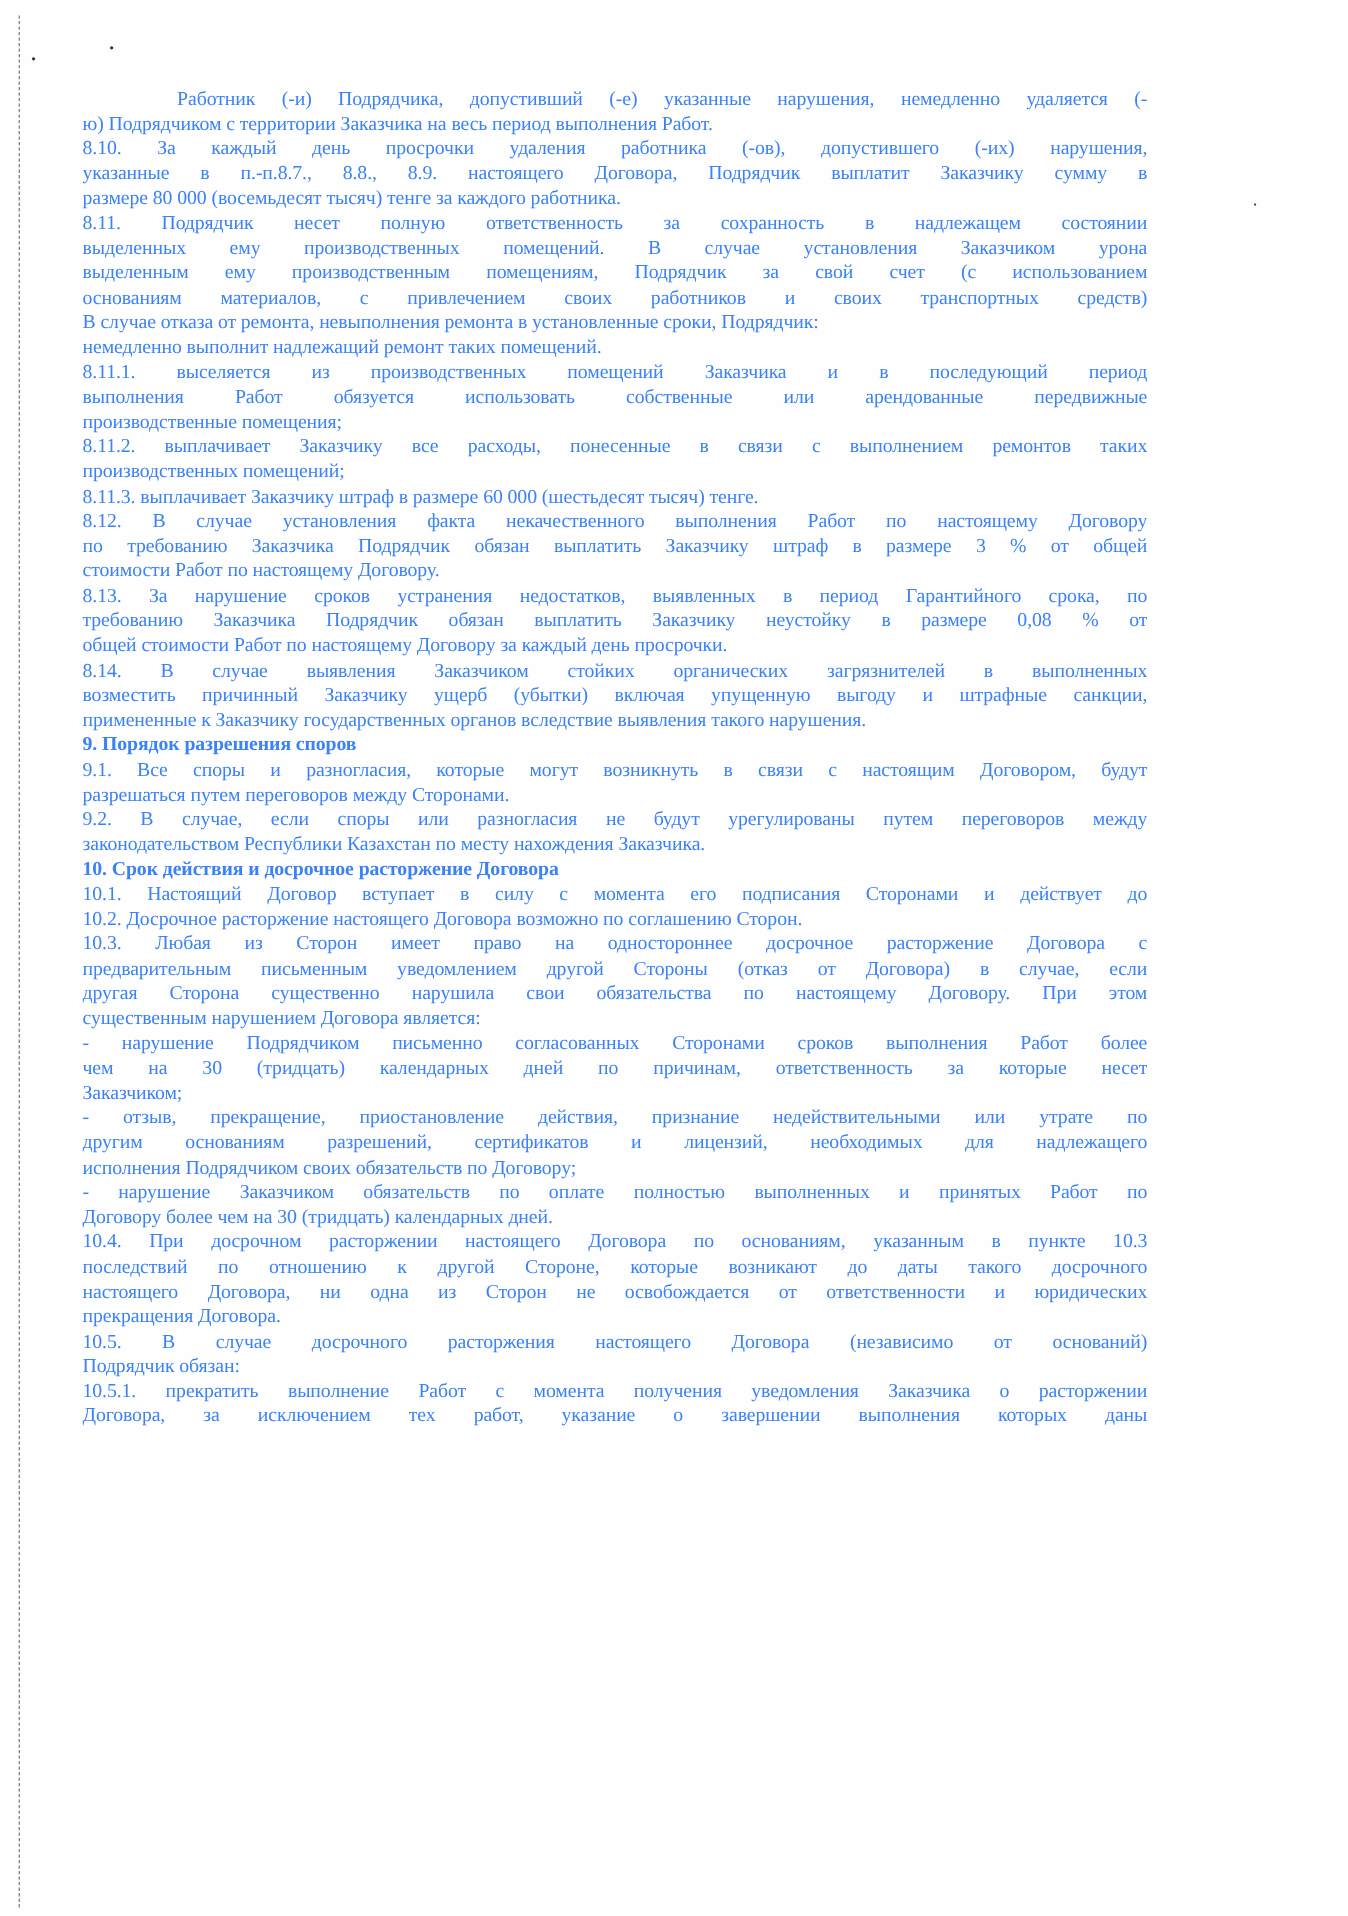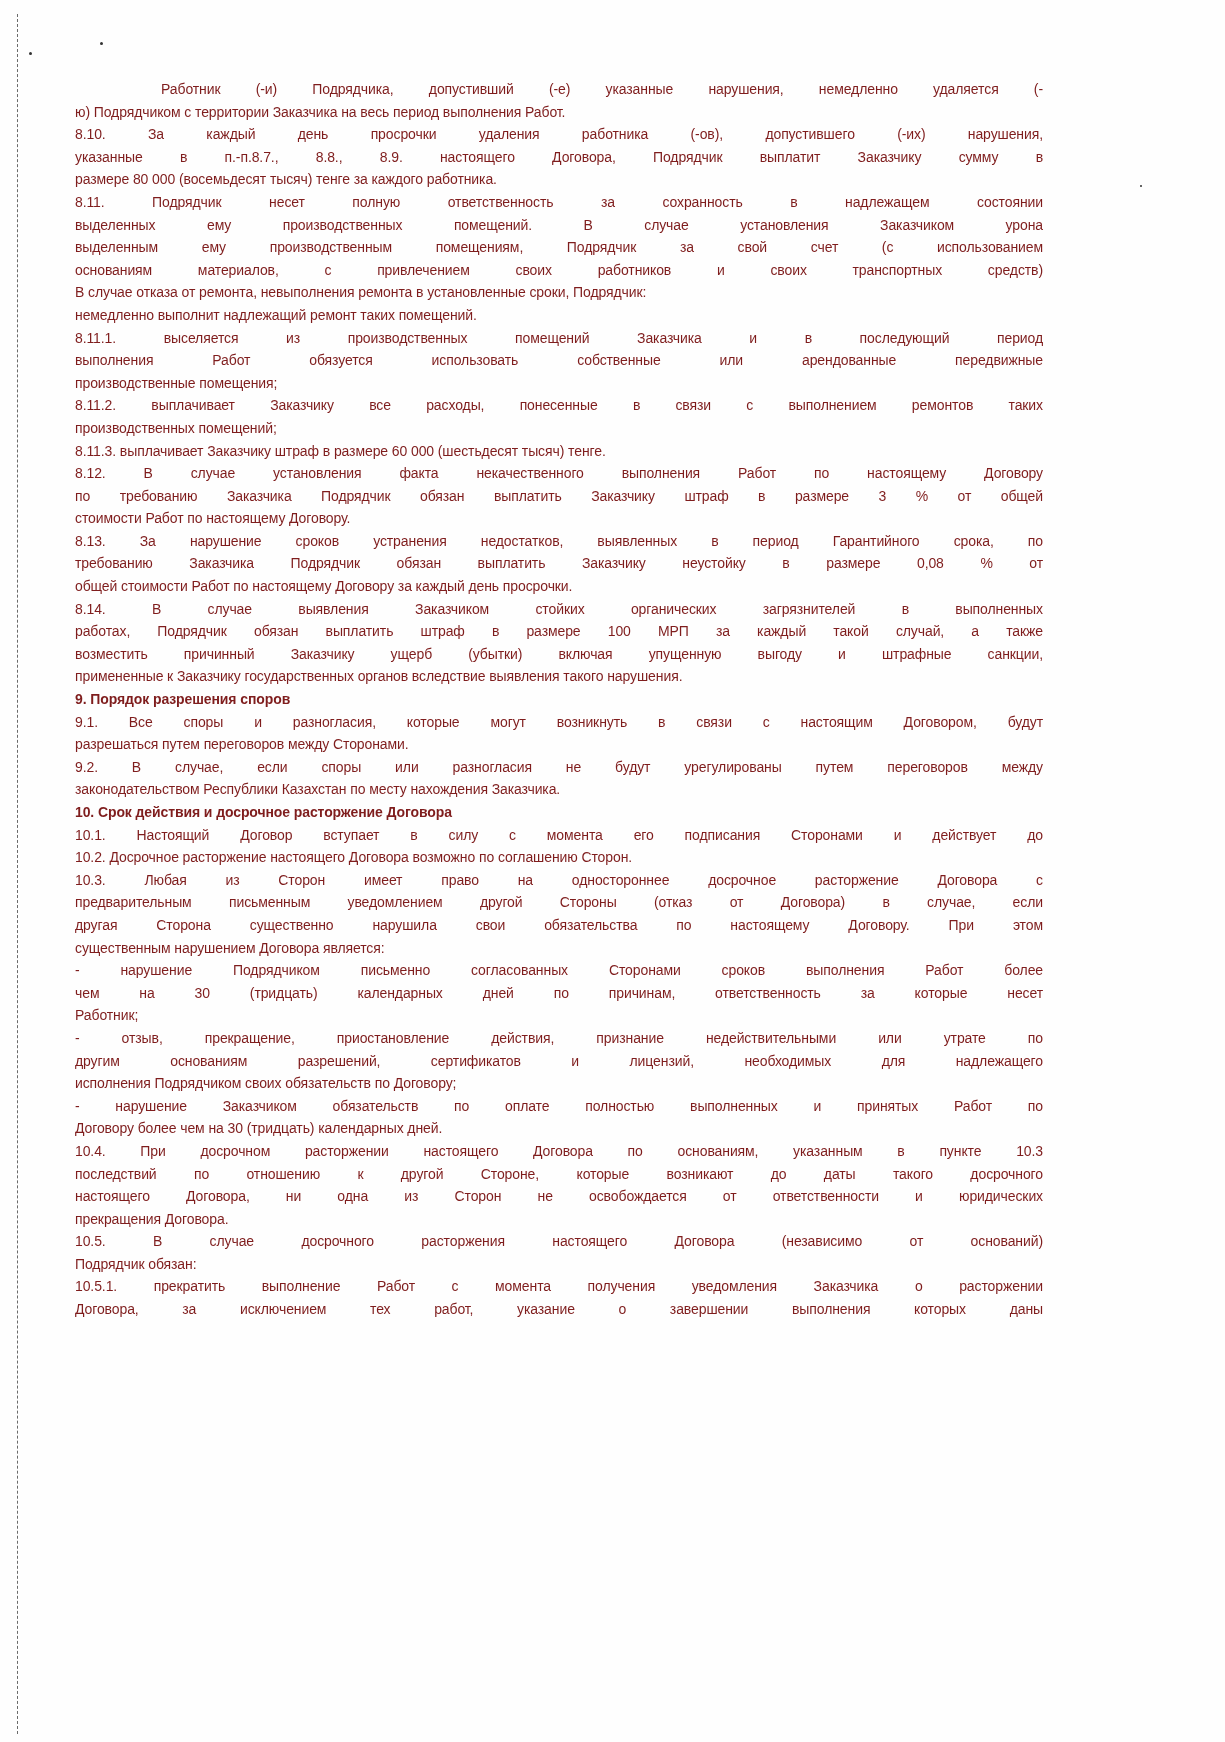--- a/index.html
+++ b/index.html
@@ -7,22 +7,22 @@
     .page {
       position: absolute; left: 0; top: 0; width: 1225px; height: 1742px; background: #fefefe;
     }
     .margin-line {
       position: absolute; left: 17px; top: 14px; width: 0; height: 1720px;
       border-left: 1.5px dashed #6a6a6a;
     }
     .speck { position: absolute; width: 3px; height: 3px; background: #333; border-radius: 50%; }
     .text {
       position: absolute; left: 75px; top: 78px; width: 968px;
-      font-family: Liberation Sans, sans-serif;
-      font-size: 14px; line-height: 22.6px; color: #7f1d1d;
+      font-family: Liberation Serif, serif;
+      font-size: 18px; line-height: 22.6px; color: #3b82f6;
       letter-spacing: -0.1px;
     }
     .line { display: block; white-space: nowrap; height: 22.6px; }
     .just { text-align: justify; text-align-last: justify; white-space: normal; overflow: hidden; }
     .indent { padding-left: 86px; }
     .heading { text-align: left; font-weight: bold; }
   </style>
 </head>
 <body>
 
@@ -50,38 +50,37 @@
       <span class="line just">8.11.2. выплачивает Заказчику все расходы, понесенные в связи с выполнением ремонтов таких</span>
       <span class="line ">производственных помещений;</span>
       <span class="line ">8.11.3. выплачивает Заказчику  штраф в размере 60 000 (шестьдесят тысяч) тенге.</span>
       <span class="line just">8.12. В случае установления факта некачественного выполнения Работ по настоящему Договору</span>
       <span class="line just">по требованию Заказчика Подрядчик обязан выплатить Заказчику штраф в размере 3 % от общей</span>
       <span class="line ">стоимости Работ по настоящему Договору.</span>
       <span class="line just">8.13. За нарушение сроков устранения недостатков, выявленных в период Гарантийного срока, по</span>
       <span class="line just">требованию Заказчика Подрядчик обязан выплатить Заказчику неустойку в размере  0,08 % от</span>
       <span class="line ">общей стоимости Работ по настоящему Договору за каждый день просрочки.</span>
       <span class="line just">8.14. В случае выявления Заказчиком стойких органических загрязнителей в выполненных</span>
-      <span class="line just">работах, Подрядчик обязан выплатить штраф в размере 100 МРП за каждый такой случай, а также</span>
       <span class="line just">возместить причинный Заказчику ущерб (убытки) включая упущенную выгоду и штрафные санкции,</span>
       <span class="line ">примененные к Заказчику государственных органов вследствие выявления такого нарушения.</span>
       <span class="line heading">9.   Порядок разрешения споров</span>
       <span class="line just">9.1. Все споры и разногласия, которые могут возникнуть в связи с настоящим Договором, будут</span>
       <span class="line ">разрешаться путем переговоров между Сторонами.</span>
       <span class="line just">9.2. В случае, если споры или разногласия не будут урегулированы путем переговоров между</span>
       <span class="line ">законодательством Республики Казахстан по месту нахождения Заказчика.</span>
       <span class="line heading">10. Срок действия и досрочное расторжение Договора</span>
       <span class="line just">10.1. Настоящий Договор вступает в силу с момента его подписания Сторонами и действует до</span>
       <span class="line ">10.2.  Досрочное расторжение настоящего Договора возможно по соглашению Сторон.</span>
       <span class="line just">10.3. Любая из Сторон имеет право на одностороннее досрочное расторжение Договора с</span>
       <span class="line just">предварительным письменным уведомлением другой Стороны (отказ от Договора) в случае, если</span>
       <span class="line just">другая Сторона существенно нарушила свои обязательства по настоящему Договору. При этом</span>
       <span class="line ">существенным нарушением Договора является:</span>
       <span class="line just">- нарушение Подрядчиком письменно согласованных Сторонами сроков выполнения Работ более</span>
       <span class="line just">чем на 30 (тридцать) календарных дней по причинам, ответственность за которые несет</span>
-      <span class="line ">Работник;</span>
+      <span class="line ">Заказчиком;</span>
       <span class="line just">- отзыв, прекращение, приостановление действия, признание недействительными или утрате по</span>
       <span class="line just">другим основаниям разрешений, сертификатов и лицензий, необходимых для надлежащего</span>
       <span class="line ">исполнения Подрядчиком своих обязательств по Договору;</span>
       <span class="line just">- нарушение Заказчиком обязательств по оплате полностью выполненных и принятых Работ по</span>
       <span class="line ">Договору более чем на 30 (тридцать) календарных дней.</span>
       <span class="line just">10.4. При досрочном расторжении настоящего Договора по основаниям, указанным в пункте 10.3</span>
       <span class="line just">последствий по отношению к другой Стороне, которые возникают до даты такого досрочного</span>
       <span class="line just">настоящего Договора, ни одна из Сторон не освобождается от ответственности и юридических</span>
       <span class="line ">прекращения Договора.</span>
       <span class="line just">10.5. В случае досрочного расторжения настоящего Договора (независимо от оснований)</span>

